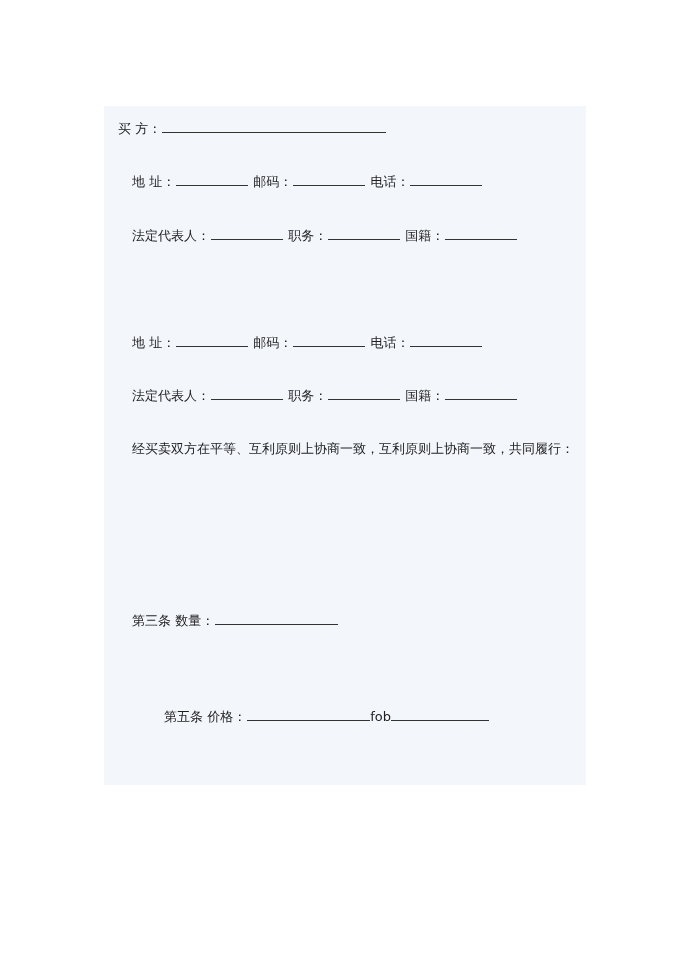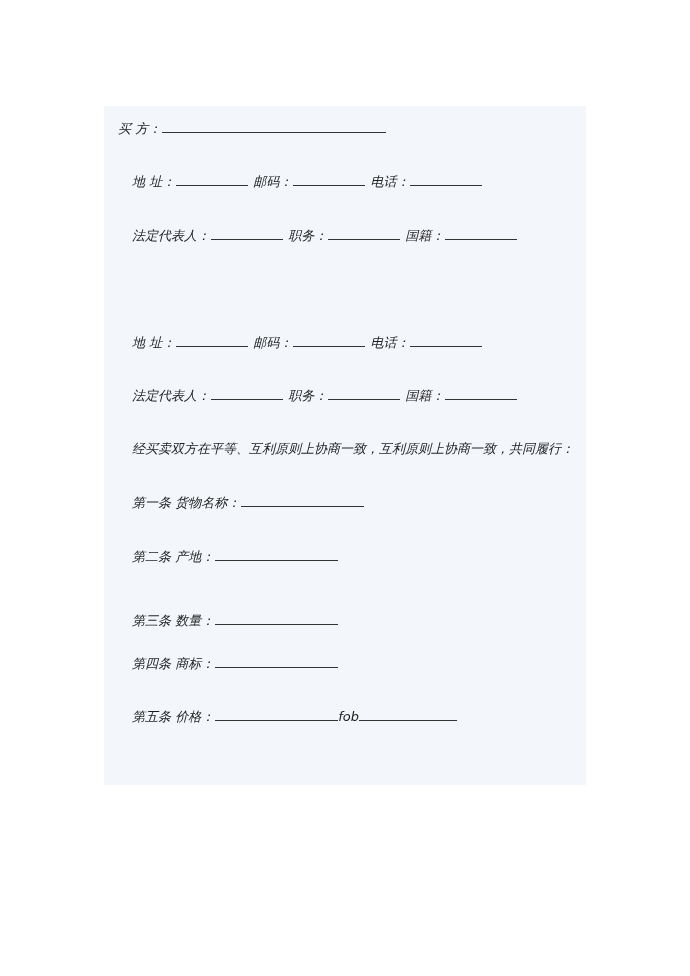--- a/index.html
+++ b/index.html
@@ -4,21 +4,20 @@
   <style>
     html, body { margin: 0; padding: 0; }
     body {
       width: 690px; height: 976px; background: #ffffff; position: relative;
       font-family: "DejaVu Sans", "Liberation Sans", sans-serif;
       color: #222; overflow: hidden;
     }
     .sheet {
       position: absolute; left: 104px; top: 106px; width: 482px; height: 679px;
       background: #f3f6fb;
-      font-style: italic;
     }
     .line {
       position: absolute; left: 28px; font-size: 13px; line-height: 16px;
       white-space: nowrap; color: #1e1e1e;
     }
     .line.first { left: 14px; }
     .blank {
       display: inline-block; border-bottom: 1px solid #333; height: 12px;
       vertical-align: baseline; margin: 0 1px;
     }
@@ -53,34 +52,25 @@
   </div>
 
   <div class="line" style="top:281px;">
     <span class="lbl">法定代表人：</span><span class="blank" style="width:72px;"></span>
     <span class="lbl">职务：</span><span class="blank" style="width:72px;"></span>
     <span class="lbl">国籍：</span><span class="blank" style="width:72px;"></span>
   </div>
 
   <div class="line" style="top:335px;">经买卖双方在平等、互利原则上协商一致，互利原则上协商一致，共同履行：</div>
 
-  <div class="line" style="top:388px;">
-    <span class="lbl">第一条 货物名称：</span><span class="blank" style="width:123px;"></span>
-  </div>
 
-  <div class="line" style="top:442px;">
-    <span class="lbl">第二条 产地：</span><span class="blank" style="width:123px;"></span>
-  </div>
 
   <div class="line" style="top:506px;">
     <span class="lbl">第三条 数量：</span><span class="blank" style="width:123px;"></span>
   </div>
 
-  <div class="line" style="top:549px;">
-    <span class="lbl">第四条 商标：</span><span class="blank" style="width:123px;"></span>
-  </div>
 
-  <div class="line" style="top:602px;">
+  <div class="line" style="top:602px;margin-left:32px;">
     <span class="lbl">第五条 价格：</span><span class="blank" style="width:123px;margin-right:0;"></span><span class="lbl">fob</span><span class="blank" style="width:98px;margin-left:0;"></span>
   </div>
 
 
 </div>
 
 </body></html>

